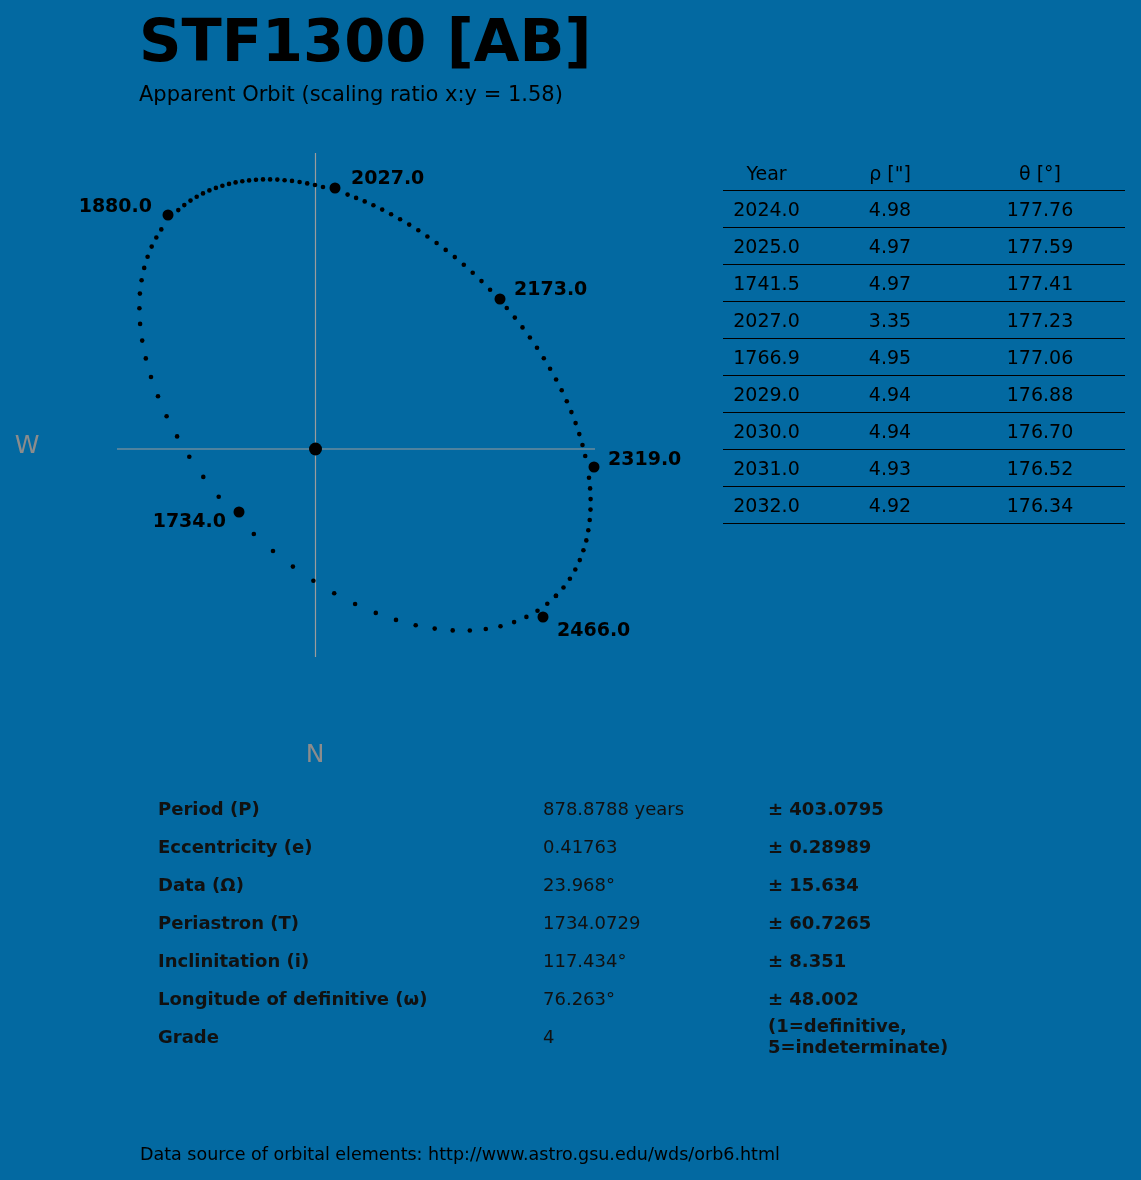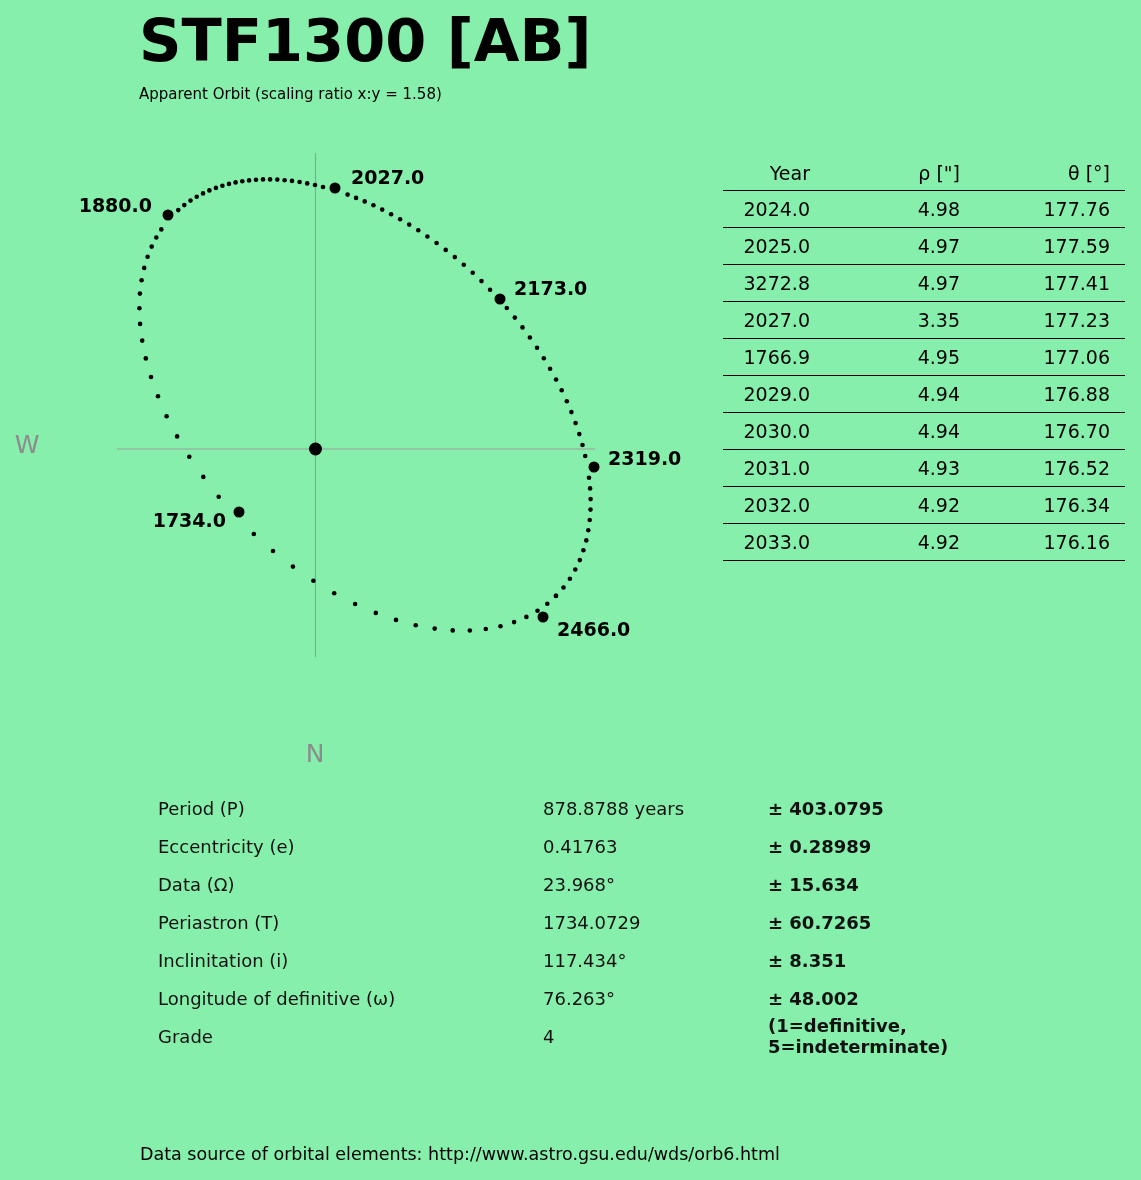--- a/index.html
+++ b/index.html
@@ -1,48 +1,48 @@
 <!DOCTYPE html>
 <html><head>
 <meta charset="utf-8">
 <style>
   * { margin:0; padding:0; box-sizing:border-box; }
   body { background:#ffffff; }
   .page {
-    position:relative; width:1141px; height:1180px; background:#86efac;
+    position:relative; width:1141px; height:1180px; background:#0369a1;
     font-family:"DejaVu Sans","Liberation Sans",sans-serif; color:#000;
     overflow:hidden;
   }
   .title {
     position:absolute; left:139px; top:10px;
     font-size:59px; line-height:62px; font-weight:bold; white-space:nowrap;
   }
   .subtitle {
     position:absolute; left:139px; top:80px;
-    font-size:15px; line-height:28px; white-space:nowrap;
+    font-size:21px; line-height:28px; white-space:nowrap;
   }
   .orbit-svg { position:absolute; left:0; top:0; }
   .eph-table {
     position:absolute; left:723px; top:156px; width:402px;
     border-collapse:collapse; table-layout:fixed;
     font-size:19px;
   }
   .eph-table th { font-weight:normal; }
   .eph-table th, .eph-table td {
-    text-align:right; vertical-align:middle;
+    text-align:center; vertical-align:middle;
     border-bottom:1.5px solid #000;
   }
   .eph-table th { height:34px; }
   .eph-table td { height:37px; }
   .eph-table th:nth-child(1), .eph-table td:nth-child(1) { width:97px;  padding-right:10px; }
   .eph-table th:nth-child(2), .eph-table td:nth-child(2) { width:150px; padding-right:10px; }
   .eph-table th:nth-child(3), .eph-table td:nth-child(3) { width:155px; padding-right:15px; }
   .elements { position:absolute; left:158px; top:789px; font-size:18px; color:#111; }
   .el-row { display:flex; height:38px; align-items:center; width:860px; }
-  .el-label { width:385px; }
+  .el-label { width:385px;font-weight:bold; }
   .el-value { width:225px; }
   .el-error { flex:1;font-weight:bold; }
   .footer {
     position:absolute; left:140px; top:1144px;
     font-size:17.5px; font-weight:normal; white-space:nowrap;
   }
 </style>
 </head>
 <body>
 
@@ -188,21 +188,21 @@
           <td>2024.0</td>
           <td>4.98</td>
           <td>177.76</td>
         </tr>
         <tr>
           <td>2025.0</td>
           <td>4.97</td>
           <td>177.59</td>
         </tr>
         <tr>
-          <td>3272.8</td>
+          <td>1741.5</td>
           <td>4.97</td>
           <td>177.41</td>
         </tr>
         <tr>
           <td>2027.0</td>
           <td>3.35</td>
           <td>177.23</td>
         </tr>
         <tr>
           <td>1766.9</td>
@@ -222,25 +222,20 @@
         <tr>
           <td>2031.0</td>
           <td>4.93</td>
           <td>176.52</td>
         </tr>
         <tr>
           <td>2032.0</td>
           <td>4.92</td>
           <td>176.34</td>
         </tr>
-        <tr>
-          <td>2033.0</td>
-          <td>4.92</td>
-          <td>176.16</td>
-        </tr>
       </tbody>
   </table>
 
   <div class="elements">
       <div class="el-row">
         <div class="el-label">Period (P)</div>
         <div class="el-value">878.8788 years</div>
         <div class="el-error">± 403.0795</div>
       </div>
       <div class="el-row">

